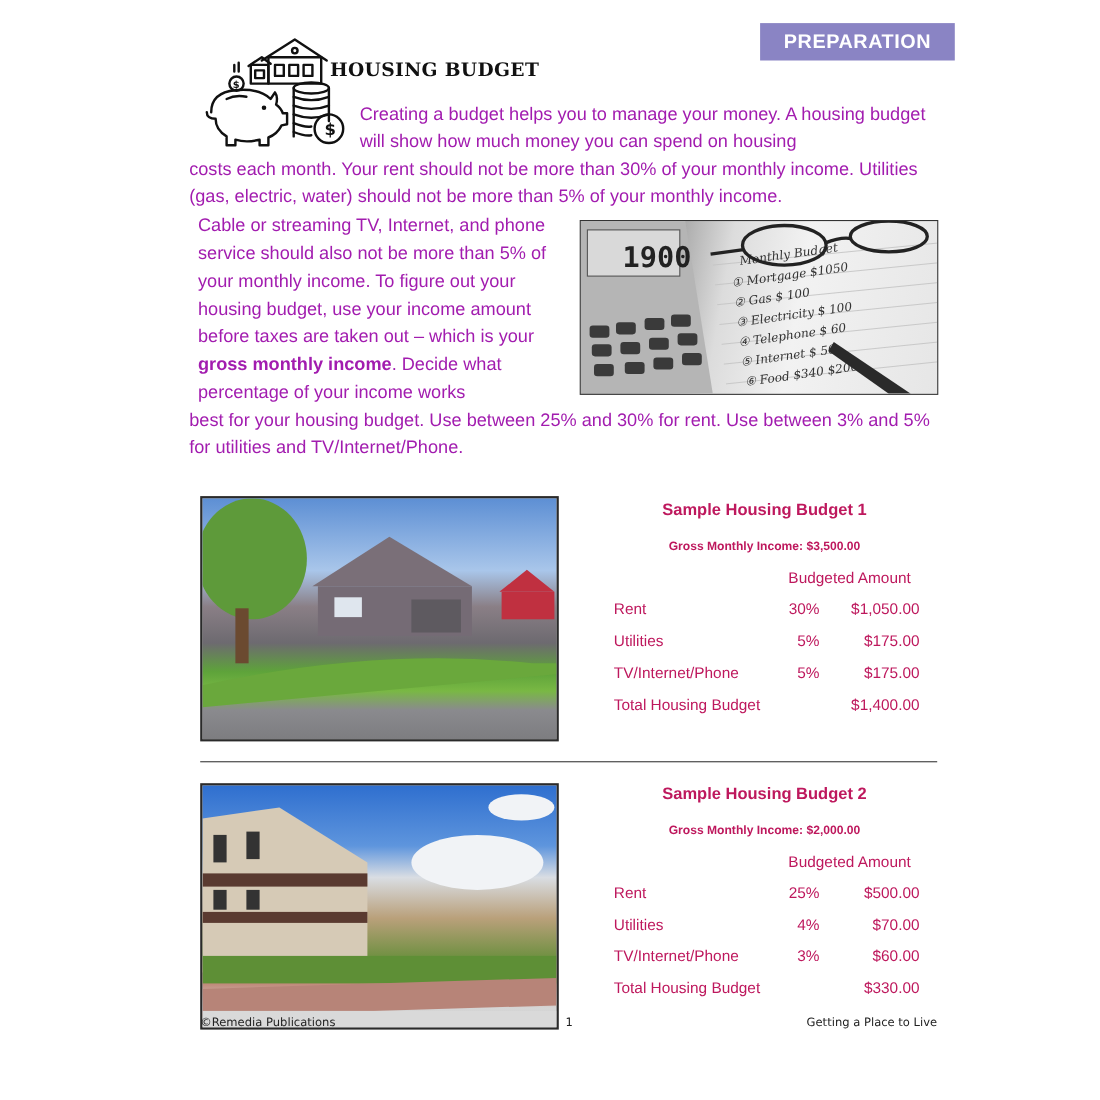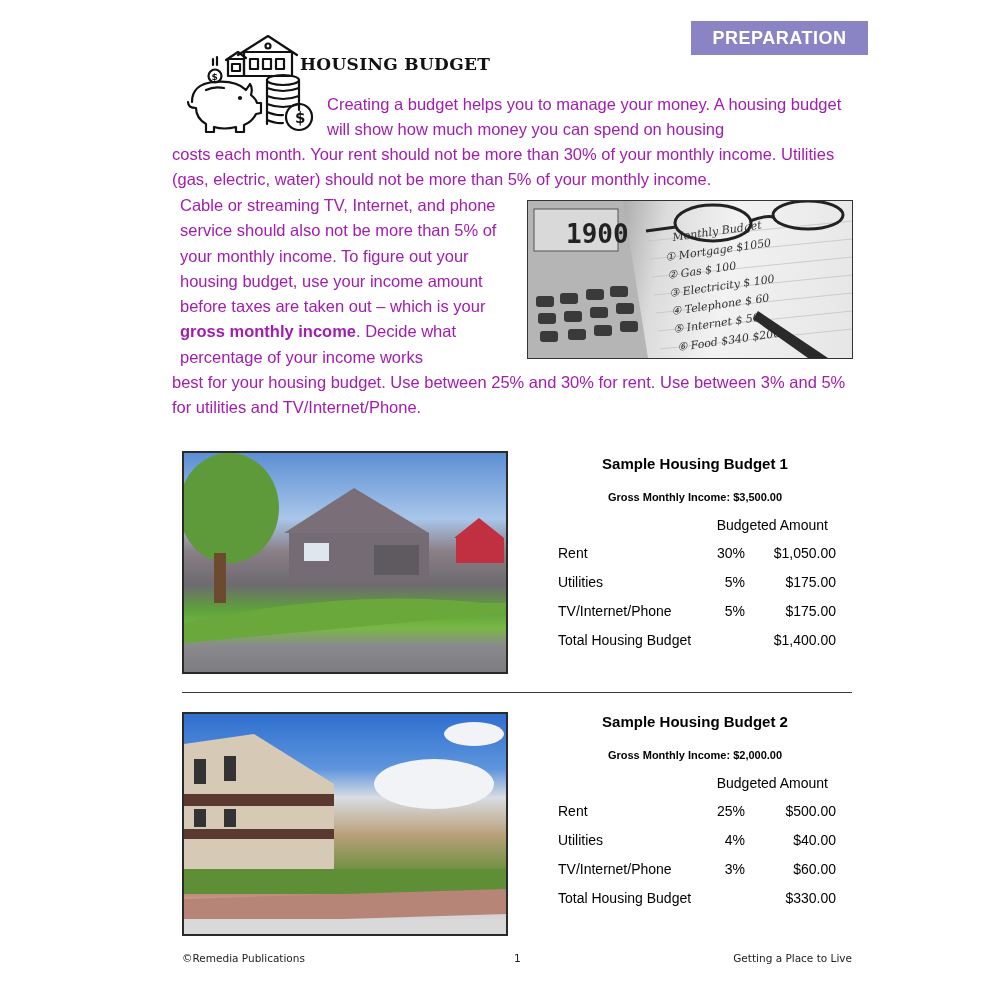--- a/index.html
+++ b/index.html
@@ -8,30 +8,30 @@
     .title { position: absolute; left: 300px; width: 420px; top: 54px; font-family: "DejaVu Serif", serif; font-size: 17px; font-weight: bold; letter-spacing: 0.3px; color: #111; }
     .logo { position: absolute; left: 180px; top: 30px; width: 140px; height: 105px; }
     .body-text { font-size: 16.5px; line-height: 25.3px; color: #a21caf; }
     .p-first { position: absolute; left: 327px; top: 92px; width: 520px; }
     .p-full { position: absolute; left: 172px; width: 680px; }
     .p-narrow { position: absolute; left: 180px; top: 193px; width: 345px; }
     .calc-photo { position: absolute; left: 527px; top: 200px; width: 324px; height: 157px; border: 1px solid #333; overflow: hidden; background: linear-gradient(100deg, #6f6f6f 0%, #9a9a9a 22%, #dcdcdc 40%, #f2f2f2 60%, #e6e6e6 100%); }
     .photo { position: absolute; border: 2px solid #2a2a2a; overflow: hidden; }
     .house-photo { left: 182px; top: 451px; width: 322px; height: 219px; background: linear-gradient(180deg, #5d8fd4 0%, #a9c6ea 30%, #8a7f86 45%, #6d6a70 60%, #5ea33a 72%, #79b844 80%, #8a8a8e 88%, #7d7d80 100%); }
     .apt-photo { left: 182px; top: 712px; width: 322px; height: 220px; background: linear-gradient(180deg, #2f6fcf 0%, #5e95dd 25%, #d9dde3 38%, #b9a07a 55%, #6b8f3e 72%, #c08a7a 82%, #d6d6d6 92%, #c9c9c9 100%); }
-    .budget { position: absolute; left: 550px; width: 290px; font-size: 14px; color: #000000; }
+    .budget { position: absolute; left: 550px; width: 290px; font-size: 14px; color: #be185d; }
     .budget .bh { text-align: center; font-weight: bold; font-size: 15px; }
     .budget .sub { text-align: center; font-weight: bold; font-size: 11px; margin-top: 19px; }
     .budget .col-head { text-align: right; margin-top: 14px; padding-right: 12px; font-size: 14px; }
     .budget .row { display: flex; margin-top: 12px; height: 17px; }
     .budget .row .lbl { width: 145px; padding-left: 8px; }
     .budget .row .pct { width: 42px; text-align: right; }
     .budget .row .amt { width: 91px; text-align: right; }
     .divider { position: absolute; left: 182px; top: 692px; width: 670px; height: 1px; background: #3a3a3a; }
-    .footer { position: absolute; top: 952px; font-family: "DejaVu Sans", sans-serif; font-size: 10.5px; color: #222; }
+    .footer { position: absolute; top: 924px; font-family: "DejaVu Sans", sans-serif; font-size: 10.5px; color: #222; }
     .f-left { left: 182px; }
     .f-mid { left: 514px; }
     .f-right { right: 148px; }
     svg { display: block; }
   </style>
 </head>
 <body>
 
 <div class="badge">
     <span>PREPARATION</span>
@@ -191,21 +191,21 @@
   <div class="sub">Gross Monthly Income: $2,000.00</div>
   <div class="col-head">Budgeted Amount</div>
   <div class="row">
       <span class="lbl">Rent</span>
       <span class="pct">25%</span>
       <span class="amt">$500.00</span>
     </div>
   <div class="row">
       <span class="lbl">Utilities</span>
       <span class="pct">4%</span>
-      <span class="amt">$40.00</span>
+      <span class="amt">$70.00</span>
     </div>
   <div class="row">
       <span class="lbl">TV/Internet/Phone</span>
       <span class="pct">3%</span>
       <span class="amt">$60.00</span>
     </div>
   <div class="row">
       <span class="lbl">Total Housing Budget</span>
       <span class="pct"></span>
       <span class="amt">$330.00</span>

